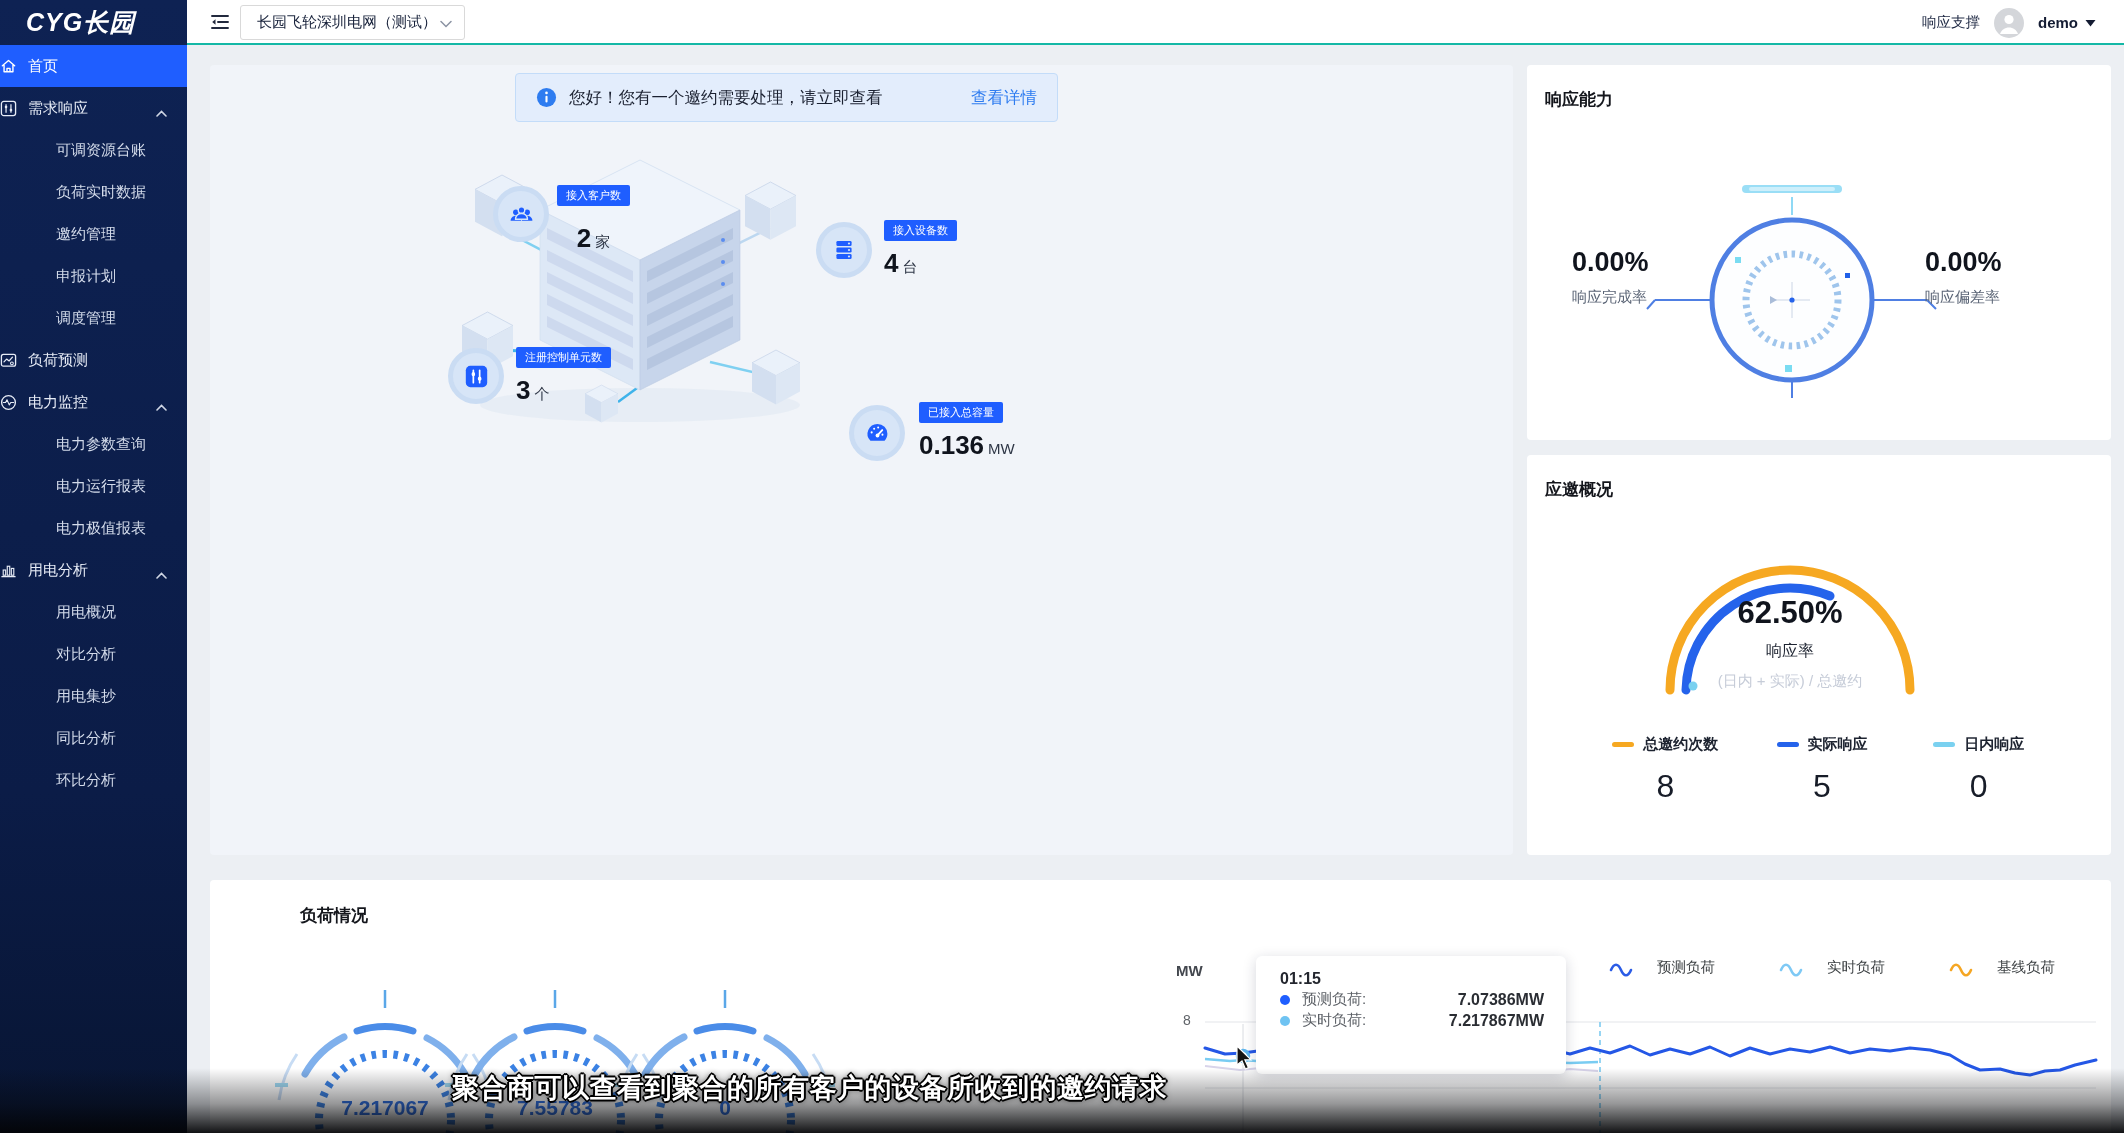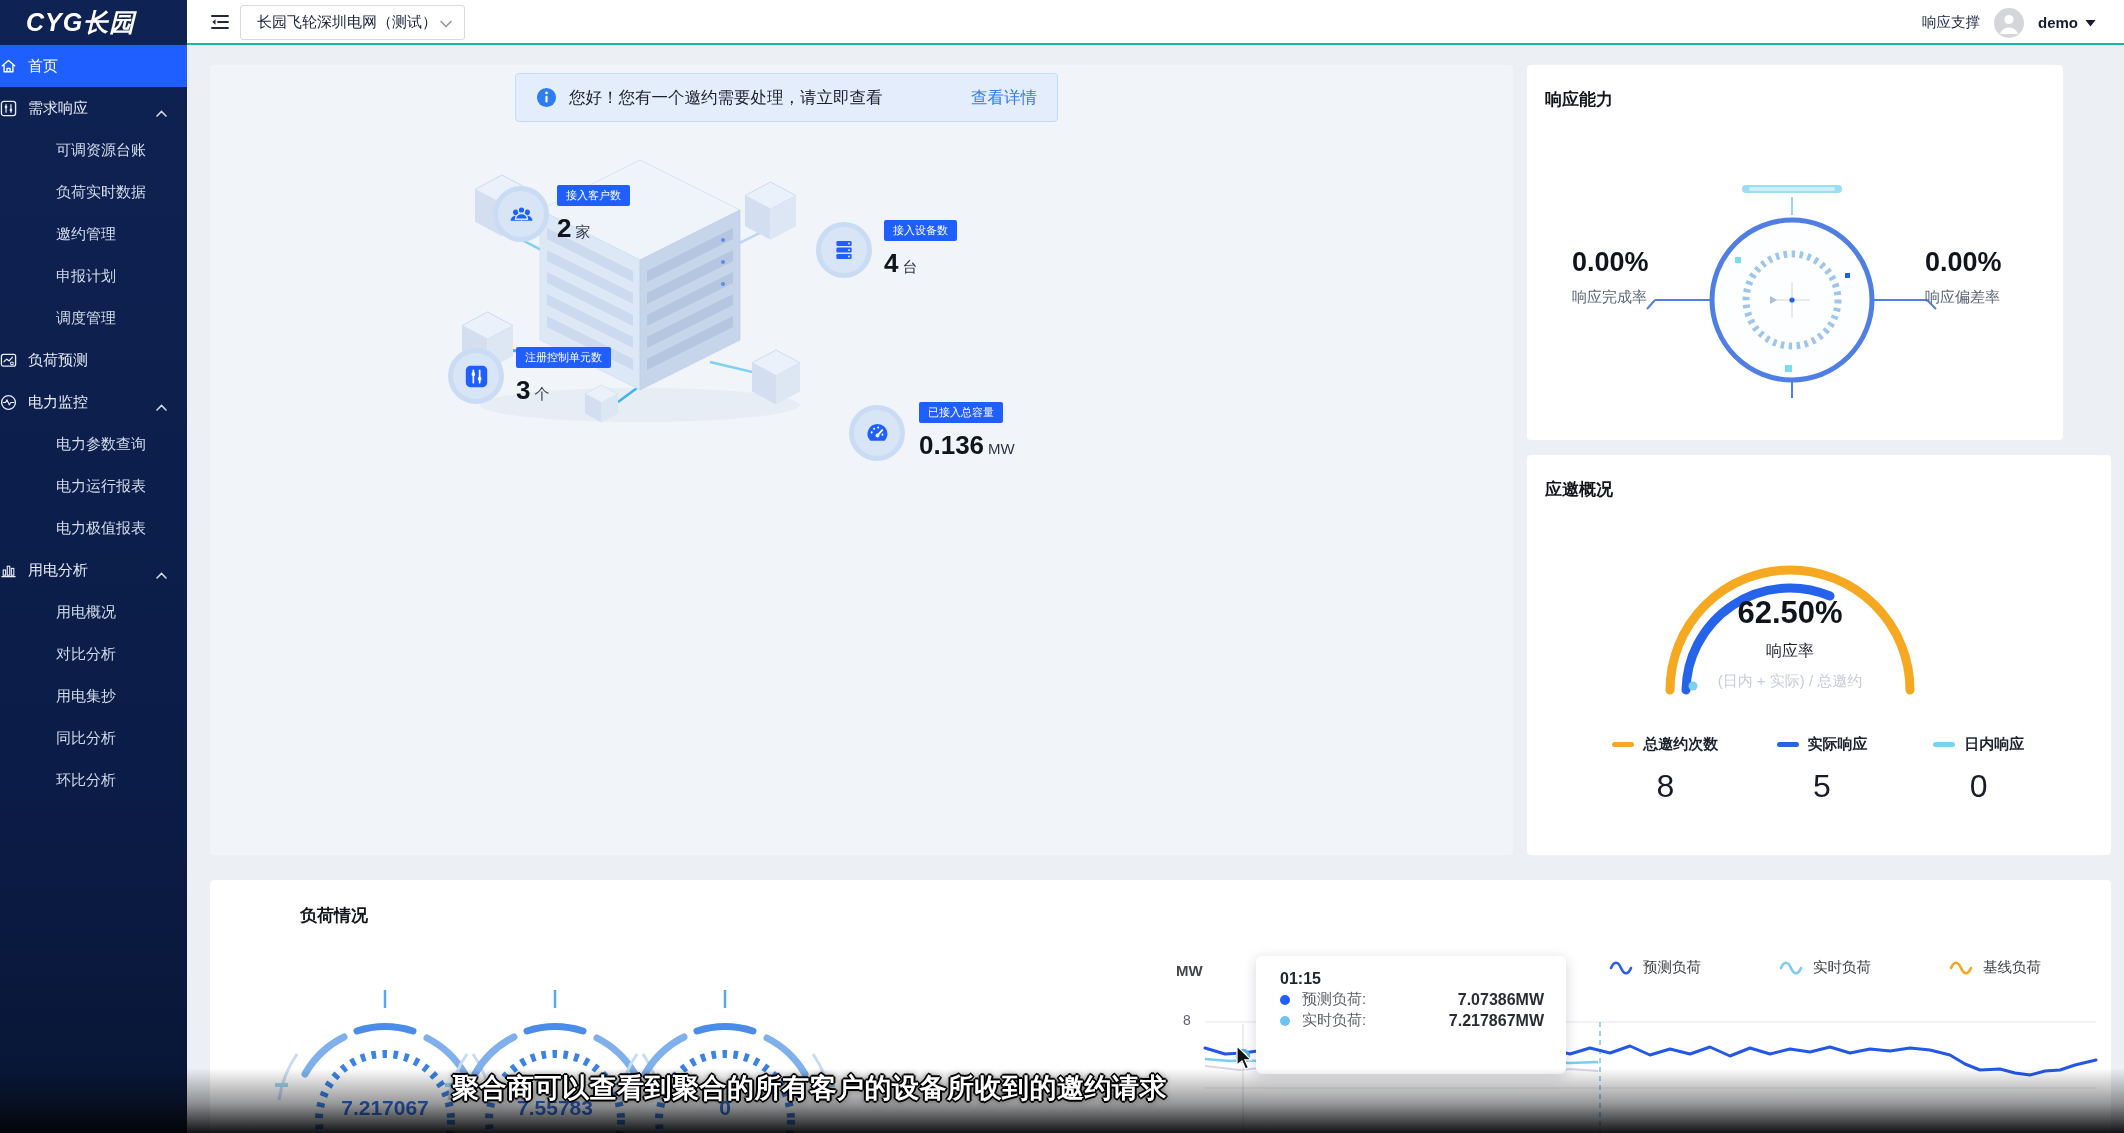--- a/index.html
+++ b/index.html
@@ -23,21 +23,21 @@
   #collapse { left:22px; top:11px; width:22px; height:22px; cursor:pointer; }
   #orgsel { left:53px; top:5px; width:225px; height:35px; border:1px solid #d9d9d9; border-radius:3px; background:#fff; display:flex; align-items:center; justify-content:space-between; padding:0 12px 0 16px; font-size:15px; color:#17213a; cursor:pointer; }
   #tb-right { right:28px; top:0; height:45px; display:flex; align-items:center; gap:14px; }
   .support { font-size:14.5px; color:#1d2742; cursor:pointer; }
   .avatar { width:30px; height:30px; border-radius:50%; background:#d4d6da; display:flex; align-items:flex-end; justify-content:center; overflow:hidden; cursor:pointer; }
   .uname { font-size:15px; font-weight:700; color:#141c33; cursor:pointer; display:flex; align-items:center; gap:7px; }
 
   
   .card { background:#fff; border-radius:4px; }
   #hero { left:210px; top:65px; width:1303px; height:790px; background:#f1f4f9; border-radius:4px; }
-  #card-cap { left:1527px; top:65px; width:536px; height:375px; }
+  #card-cap { left:1527px; top:65px; width:584px; height:375px; }
   #card-inv { left:1527px; top:455px; width:584px; height:400px; }
   #card-load { left:210px; top:880px; width:1901px; height:260px; }
   .card-title { font-size:17px; font-weight:700; color:#14161c; }
 
   
   #banner { left:515px; top:73px; width:543px; height:49px; background:#e3edfc; border:1px solid #c3dcf9; border-radius:4px; display:flex; align-items:center; padding:0 20px; gap:12px; z-index:1; }
   #banner .btxt { font-size:16.5px; color:#1a2030; }
   #banner .blink { margin-left:auto; font-size:16.5px; color:#2e7cf0; cursor:pointer; }
 
   
@@ -55,21 +55,21 @@
   .inv-rate { font-size:31px; font-weight:800; color:#10141d; text-align:center; }
   .inv-rate-label { font-size:16px; color:#1d2330; text-align:center; margin-top:10px; }
   .inv-formula { font-size:15px; color:#c6ccd8; text-align:center; margin-top:10px; }
   .inv-leg { display:flex; align-items:center; gap:9px; font-size:15px; font-weight:700; color:#1d2330; justify-content:center; }
   .dash { width:22px; height:5px; border-radius:3px; display:inline-block; }
   .inv-num { font-size:32px; color:#171c28; text-align:center; margin-top:14px; }
 
   
   .axis-lbl { font-size:15px; font-weight:700; color:#43474e; }
   .tick-lbl { font-size:14px; color:#5f6368; }
-  .cl-item { display:flex; align-items:center; gap:9px; font-size:14.5px; color:#3c4043; cursor:pointer; }
+  .cl-item { display:flex; align-items:flex-end; gap:23px; font-size:14.5px; color:#3c4043; cursor:pointer; }
   #tooltip { left:1256px; top:956px; width:310px; height:118px; background:#fff; border-radius:6px; box-shadow:0 3px 14px rgba(20,30,60,.18); z-index:6; padding:14px 22px 0 24px; }
   #tooltip .tt-time { font-size:16px; font-weight:700; color:#23262e; }
   .tt-row { display:flex; align-items:center; margin-top:2px; }
   .tt-dot { width:10px; height:10px; border-radius:50%; margin-right:12px; }
   .tt-lab { font-size:15px; color:#5c6066; }
   .tt-val { margin-left:auto; font-size:16px; font-weight:800; color:#2a2d33; }
 
   
   #fade { left:0; top:1068px; width:2124px; height:65px; background:linear-gradient(180deg,rgba(0,0,0,0) 0%,rgba(6,7,10,.42) 55%,rgba(3,4,6,.94) 100%); z-index:50; pointer-events:none; }
   #subtitle { left:452px; top:1070px; z-index:60; font-size:27px; font-weight:800; color:#fff; letter-spacing:.5px; white-space:nowrap;
@@ -285,21 +285,21 @@
           <circle cx="7" cy="10" r="2.5"></circle>
           <circle cx="17" cy="10" r="2.5"></circle>
           <path d="M2.3 17.6c0-2.6 2.1-4.5 4.7-4.5s4.7 1.9 4.7 4.5z"></path>
           <path d="M12.3 17.6c0-2.6 2.1-4.5 4.7-4.5s4.7 1.9 4.7 4.5z"></path>
           <circle cx="12" cy="8" r="2.9" stroke="#d7e5f7" stroke-width="1.2"></circle>
           <path d="M6.7 16.2c0-3 2.4-5.1 5.3-5.1s5.3 2.1 5.3 5.1z" stroke="#d7e5f7" stroke-width="1.2"></path>
         </svg>
     </div>
     <div class="abs" style="left:347px; top:120px;">
       <span class="stat-badge">接入客户数</span>
-      <div style="margin-top:7px;"><span class="stat-val">2</span><span class="stat-unit">家</span></div>
+      <div style="margin-top:17px;text-align:center;"><span class="stat-val">2</span><span class="stat-unit">家</span></div>
     </div>
 
     <div class="abs stat-circle" style="left:606px; top:157px;">
       <svg width="26" height="26" viewBox="0 0 24 24" fill="#1f5eff">
           <rect x="5" y="3.6" width="14" height="4.8" rx="1.3"></rect>
           <rect x="5" y="9.6" width="14" height="4.8" rx="1.3"></rect>
           <rect x="5" y="15.6" width="14" height="4.8" rx="1.3"></rect>
           <circle cx="16.6" cy="6" r="1" fill="#d7e5f7"></circle>
           <circle cx="16.6" cy="12" r="1" fill="#d7e5f7"></circle>
           <circle cx="16.6" cy="18" r="1" fill="#d7e5f7"></circle>

